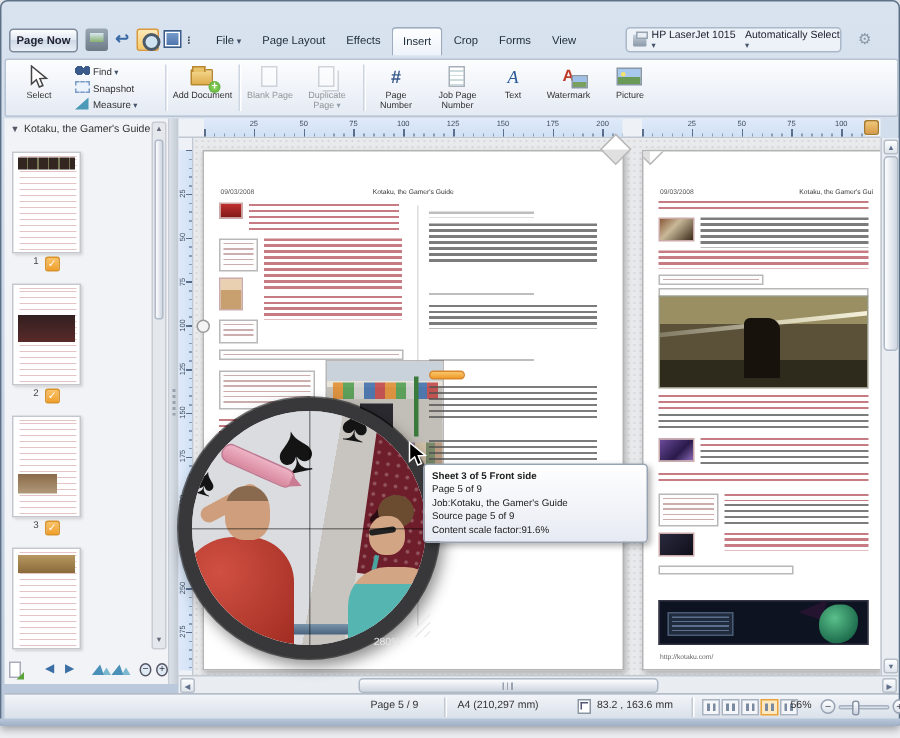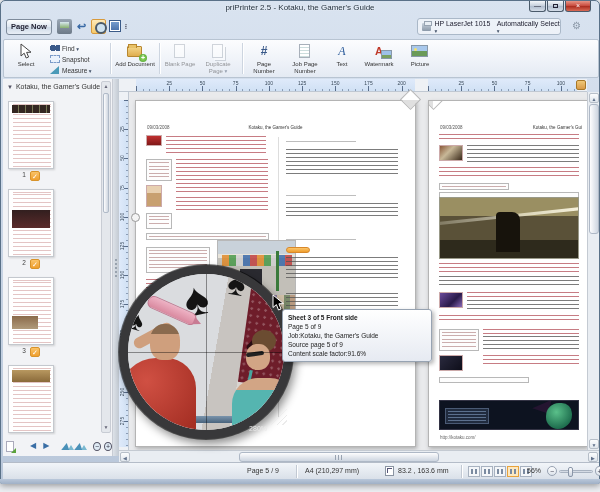--- a/index.html
+++ b/index.html
@@ -189,38 +189,39 @@
   .ztrack{position:absolute;top:7px;width:34px;height:3px;background:linear-gradient(#c2cad6,#e8edf4);border:1px solid #a8b2c0;border-radius:2px;}
   .zthumb{position:absolute;top:-4px;left:8px;width:5px;height:10px;background:linear-gradient(#fdfdfe,#ccd4e0);border:1px solid #8a96a8;border-radius:2px;}
   .bottomstrip{position:absolute;left:0;top:479px;width:600px;height:5px;background:linear-gradient(#b9c7da,#9fb0c6);border-radius:0 0 2px 2px;}
 </style>
 </head>
 <body>
 
 <div id="app">
   <div class="win">
 
-    <div class="titlebar">
-      <div class="title">priPrinter 2.5 - Kotaku, the Gamer's Guide</div>
-      <div class="winbtns">
-        <div class="wbtn">—</div>
-        <div class="wbtn"><span class="rst"></span></div>
-        <div class="wbtn close">×</div>
-      </div>
-    </div>
 
     <div class="menurow">
       <div class="printnow">Page Now</div>
       <div class="qat">
         <div class="qicon ic-photoprint"></div>
         <div class="qicon ic-undo">↩</div>
         <div class="qicon ic-loupe"></div>
         <div class="qicon ic-grid"></div>
         <div class="qicon ic-more">᎒</div>
       </div>
+      <div class="mtabs">
+          <span class="mtab drop">File</span>
+          <span class="mtab">Page Layout</span>
+          <span class="mtab">Effects</span>
+          <span class="mtab active">Insert</span>
+          <span class="mtab">Crop</span>
+          <span class="mtab">Forms</span>
+          <span class="mtab">View</span>
+        </div>
       <div class="prngroup">
         <span class="prnicon"></span>
         <span class="drop7">HP LaserJet 1015</span>
         <span style="width:6px"></span>
         <span class="drop7">Automatically Select</span>
       </div>
       <div class="gear">⚙</div>
     </div>
 
     <div class="ribbon">

